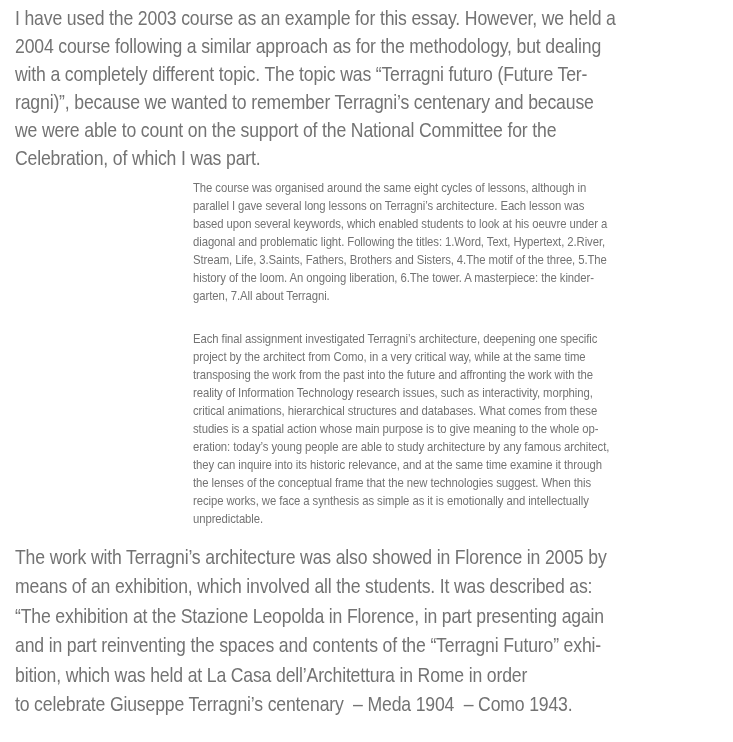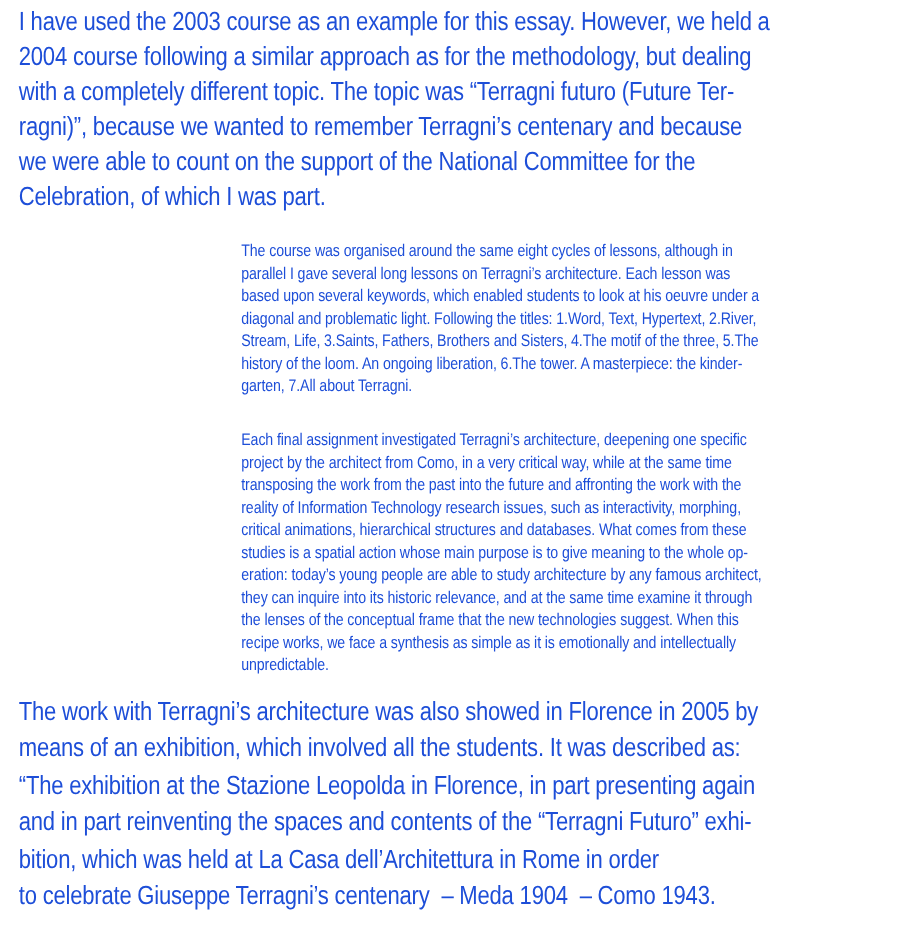--- a/index.html
+++ b/index.html
@@ -9,39 +9,39 @@
   }
   .page {
     position: relative;
     width: 733px;
     height: 742px;
     background: #ffffff;
     padding: 3.5px 0 0 15px;
     box-sizing: border-box;
     overflow: hidden;
     font-family: "Liberation Sans", sans-serif;
-    color: #1d4ed8;
+    color: #737373;
   }
   .body-text {
     margin: 0;
     font-size: 21px;
     line-height: 28px;
     letter-spacing: -0.2px;
     white-space: pre;
     transform: scaleX(0.84);
     transform-origin: 0 0;
     width: 860px;
   }
   .para-bottom {
     line-height: 29.5px;
     margin-top: 14px;
   }
   .quote-block {
     margin-left: 178px;
-    margin-top: 20px;
+    margin-top: 7px;
   }
   .quote-text {
     margin: 0;
     font-size: 13.5px;
     line-height: 18px;
     letter-spacing: -0.1px;
     white-space: pre;
     transform: scaleX(0.84);
     transform-origin: 0 0;
     width: 640px;

